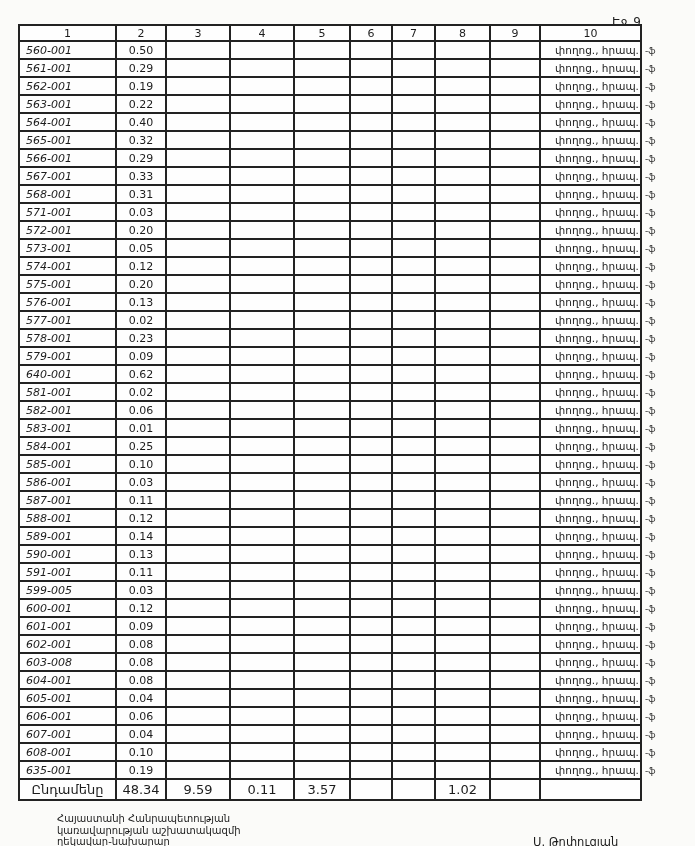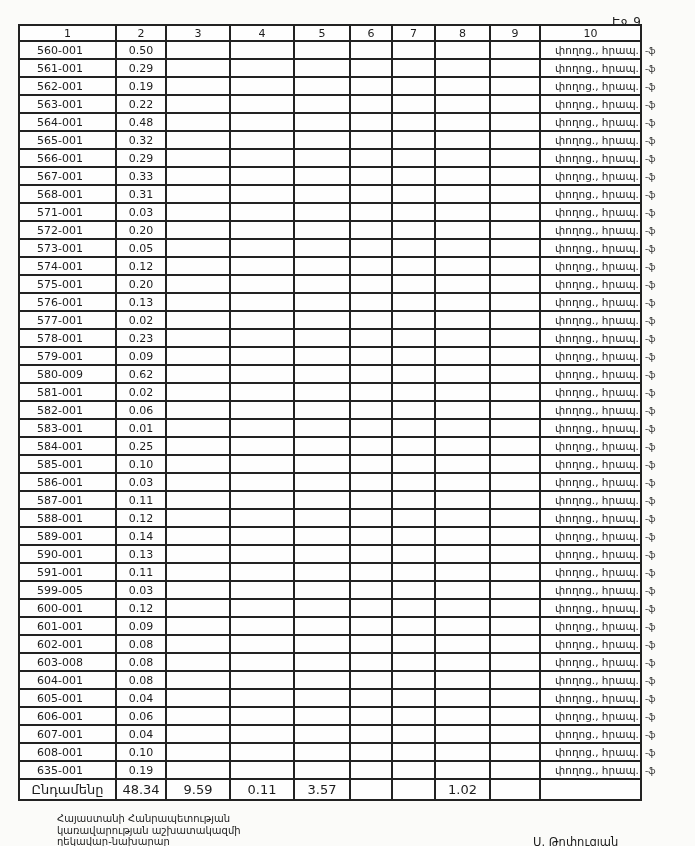--- a/index.html
+++ b/index.html
@@ -34,21 +34,21 @@
     border-right: 2px solid #222;
     border-bottom: 2px solid #222;
     display: flex;
     align-items: center;
     justify-content: center;
     font-size: 11px;
     line-height: 1;
     white-space: nowrap;
     overflow: hidden;
   }
-  .cell.left { justify-content: flex-start; padding-left: 17px; }
+  .cell.left { justify-content: flex-start; padding-left: 6px; font-style: italic; }
   .cell.note { justify-content: flex-start; padding-left: 14px; font-size: 10.5px; }
   .cell.hdr { font-size: 11px; }
   .cell.total-cell { font-size: 13px; }
   .edge-col {
     position: absolute;
     left: 645px;
     top: 42px;
     width: 40px;
   }
   .edge-frag {
@@ -121,21 +121,21 @@
     <div class="cell">0.22</div>
     <div class="cell"></div>
     <div class="cell"></div>
     <div class="cell"></div>
     <div class="cell"></div>
     <div class="cell"></div>
     <div class="cell"></div>
     <div class="cell"></div>
     <div class="cell note">փողոց., հրապ.</div>
     <div class="cell left">564-001</div>
-    <div class="cell">0.48</div>
+    <div class="cell">0.40</div>
     <div class="cell"></div>
     <div class="cell"></div>
     <div class="cell"></div>
     <div class="cell"></div>
     <div class="cell"></div>
     <div class="cell"></div>
     <div class="cell"></div>
     <div class="cell note">փողոց., հրապ.</div>
     <div class="cell left">565-001</div>
     <div class="cell">0.32</div>
@@ -260,21 +260,21 @@
     <div class="cell left">579-001</div>
     <div class="cell">0.09</div>
     <div class="cell"></div>
     <div class="cell"></div>
     <div class="cell"></div>
     <div class="cell"></div>
     <div class="cell"></div>
     <div class="cell"></div>
     <div class="cell"></div>
     <div class="cell note">փողոց., հրապ.</div>
-    <div class="cell left">580-009</div>
+    <div class="cell left">640-001</div>
     <div class="cell">0.62</div>
     <div class="cell"></div>
     <div class="cell"></div>
     <div class="cell"></div>
     <div class="cell"></div>
     <div class="cell"></div>
     <div class="cell"></div>
     <div class="cell"></div>
     <div class="cell note">փողոց., հրապ.</div>
     <div class="cell left">581-001</div>

